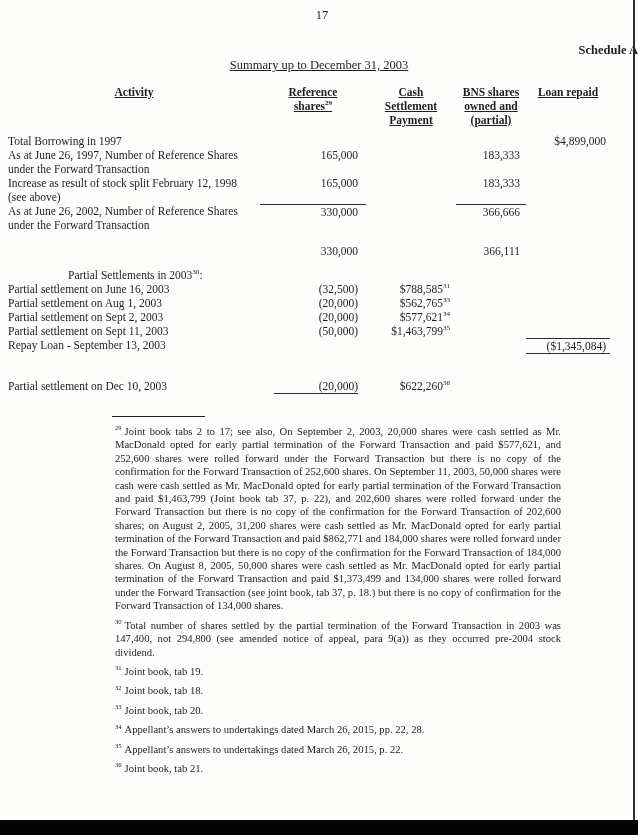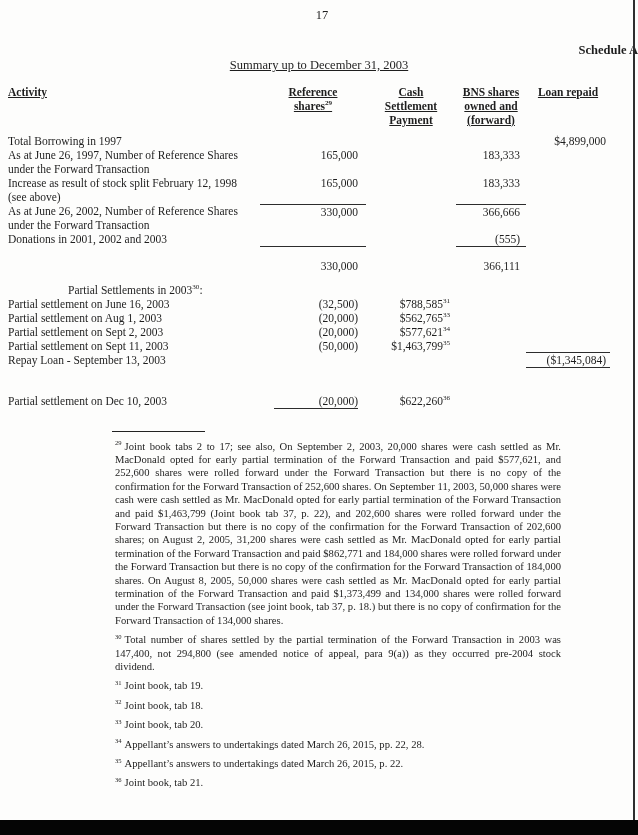--- a/index.html
+++ b/index.html
@@ -19,21 +19,21 @@
   table.summary { border-collapse:collapse; margin:12px 0 0 8px; table-layout:fixed; width:602px; font-size:11.5px; line-height:14px; }
   td, th { padding:0; vertical-align:top; }
   col.c-act  { width:252px; }
   col.c-ref  { width:106px; }
   col.c-cash { width:90px; }
   col.c-bns  { width:70px; }
   col.c-loan { width:84px; }
 
   thead th { font-weight:bold; padding-bottom:7px; }
   thead .hl { display:block; text-align:center; text-decoration:underline; }
-  thead th.h-act .hl { text-align:left;font-family:Liberation Serif, serif; }
+  thead th.h-act .hl { text-align:center;font-family:Liberation Serif, serif; }
 
   td.act { padding-right:6px; }
   td.num { text-align:right; padding-right:8px; }
   td.cash { padding-right:6px; }
   td.bns { padding-right:6px; }
   td.loan { padding-right:4px; }
   td.rule-b { border-bottom:1.4px solid #2c2c2c; }
   td.loan.box-tb { border-top:1.4px solid #2c2c2c; border-bottom:1.4px solid #2c2c2c; }
   .uline { display:inline-block; min-width:84px; border-bottom:1.5px solid #2c2c2c; text-align:right; }
   td.heading { padding-left:60px; }
@@ -77,21 +77,21 @@
           <span class="hl"><span>shares</span><sup>29</sup></span>
         </th>
         <th>
           <span class="hl">Cash</span>
           <span class="hl">Settlement</span>
           <span class="hl">Payment</span>
         </th>
         <th>
           <span class="hl">BNS shares</span>
           <span class="hl">owned and</span>
-          <span class="hl">(forward)</span>
+          <span class="hl">(partial)</span>
         </th>
         <th>
             <span class="hl">Loan repaid</span>
           </th>
       </tr>
     </thead>
     <tbody>
       <tr>
         <td class="act">Total Borrowing in 1997</td>
         <td class="num"></td>
@@ -120,27 +120,20 @@
         <td class="num loan"></td>
       </tr>
       <tr>
         <td class="act">
           <div>As at June 26, 2002, Number of Reference Shares</div>
           <div>under the Forward Transaction</div>
         </td>
         <td class="num">330,000</td>
         <td class="num cash"></td>
         <td class="num bns">366,666</td>
-        <td class="num loan"></td>
-      </tr>
-      <tr>
-        <td class="act">Donations in 2001, 2002 and 2003</td>
-        <td class="num rule-b"></td>
-        <td class="num cash"></td>
-        <td class="num bns rule-b">(555)</td>
         <td class="num loan"></td>
       </tr>
       <tr class="sp12">
           <td colspan="5"></td>
         </tr>
       <tr>
         <td class="act"></td>
         <td class="num">330,000</td>
         <td class="num cash"></td>
         <td class="num bns">366,111</td>

